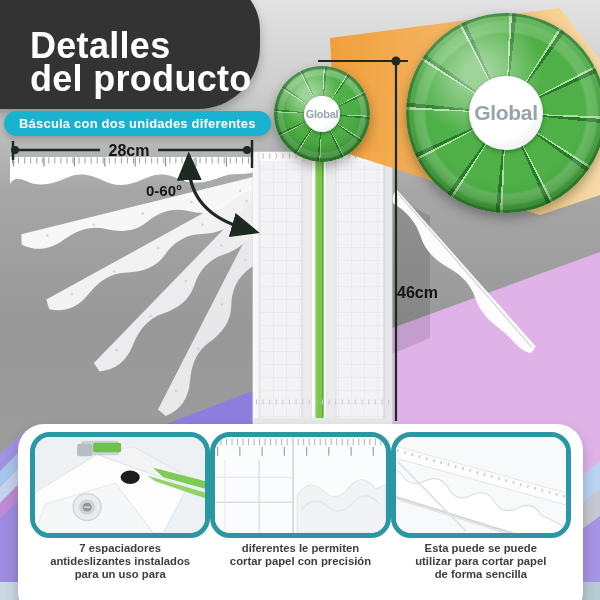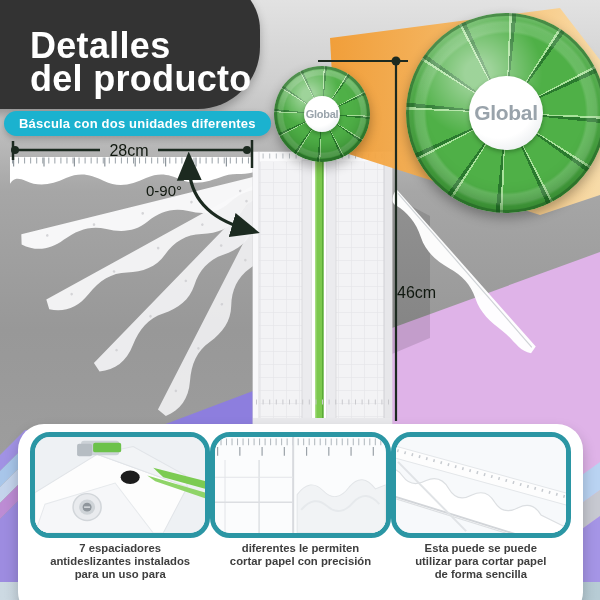--- a/index.html
+++ b/index.html
@@ -42,21 +42,21 @@
     border-radius:50%;background:radial-gradient(circle at 40% 35%,#ffffff 55%,#dde2e6 100%);
     display:flex;align-items:center;justify-content:center;
     box-shadow:0 2px 4px rgba(0,40,0,.35);
   }
   .wheel-small .hub{width:36px;height:36px;}
   .wheel-big .hub{width:74px;height:74px;}
   .brand{color:#99a3ab;font-weight:700;letter-spacing:-.3px;}
   .wheel-small .brand{font-size:11px;}
   .wheel-big .brand{font-size:21px;}
   
-  .lbl{position:absolute;font-weight:400;color:#10180f;}
+  .lbl{position:absolute;font-weight:700;color:#10180f;}
   .lbl-width{left:129px;top:151px;transform:translate(-50%,-50%);font-size:16px;}
   .lbl-angle{left:164px;top:190px;transform:translate(-50%,-50%);font-size:15px;}
   .lbl-height{left:397px;top:293px;transform:translate(0,-50%);font-size:16px;}
   
   .bottom-strip{left:0;top:582px;width:600px;height:18px;
     background:linear-gradient(90deg,#ccd9e2,#b7ccd5);}
   .panel{
     left:18px;top:424px;width:565px;height:194px;background:#ffffff;border-radius:26px;
     box-shadow:0 7px 14px rgba(0,0,0,.22);
     display:flex;padding:8px 12px;box-sizing:border-box;
@@ -195,21 +195,21 @@
     </div>
   </div>
 
   <div class="abs title-badge">
     <span class="l1">Detalles</span>
     <span class="l2">del producto</span>
   </div>
   <div class="abs subtitle-pill">Báscula con dos unidades diferentes</div>
 
   <span class="lbl lbl-width">28cm</span>
-  <span class="lbl lbl-angle">0-90°</span>
+  <span class="lbl lbl-angle">0-60°</span>
   <span class="lbl lbl-height">46cm</span>
 
   <div class="abs bottom-strip"></div>
 
   <div class="abs panel">
 
     <div class="card">
       <div class="card-img">
         <svg viewBox="0 0 170 100" preserveAspectRatio="none">
           <rect width="170" height="100" fill="#eef1f4"></rect>

